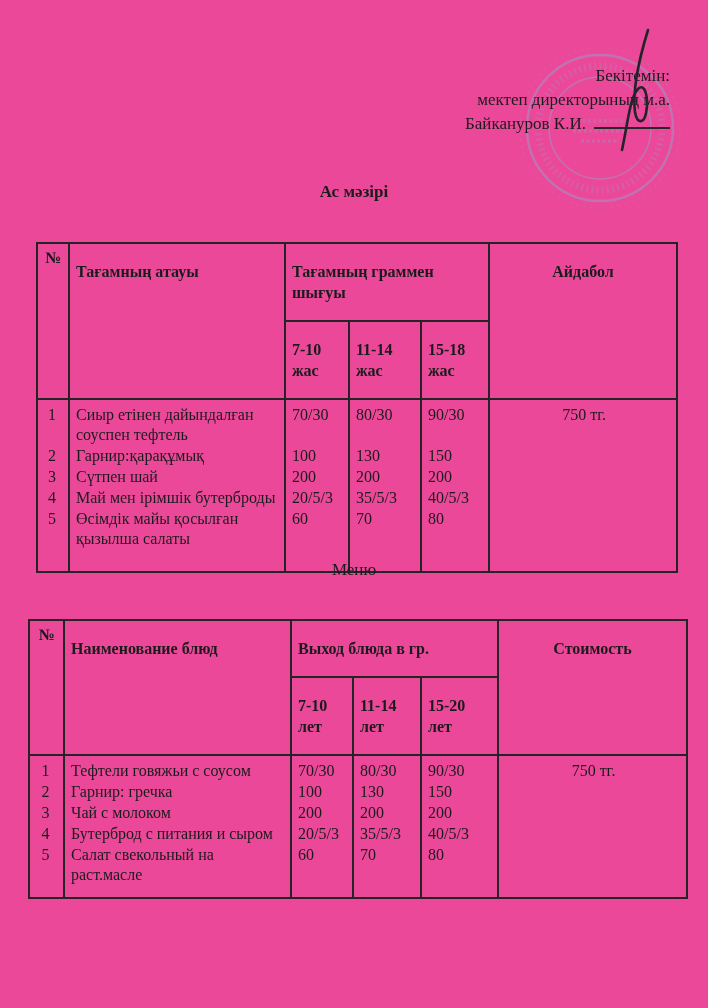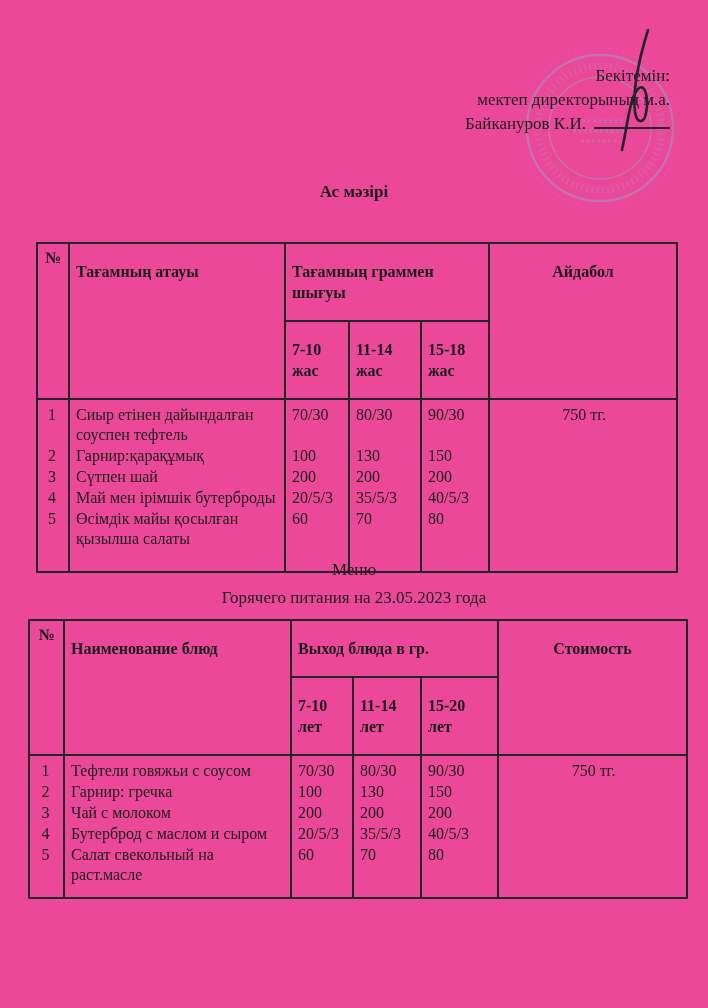--- a/index.html
+++ b/index.html
@@ -146,21 +146,20 @@
         <td class="b-num">5</td>
         <td class="b-name">Өсімдік майы қосылған қызылша салаты</td>
         <td class="b-val">60</td>
         <td class="b-val">70</td>
         <td class="b-val">80</td>
       </tr>
     </tbody>
   </table>
 
   <div class="title t-ru">Меню</div>
-  <div class="subtitle s-ru">Горячего питания на 23.05.2023 года</div>
 
   <table class="menu-table tbl-ru">
     <colgroup>
       <col style="width:35px">
         <col style="width:227px">
         <col style="width:62px">
       <col style="width:68px">
         <col style="width:77px">
         <col style="width:189px">
     </colgroup>
@@ -195,21 +194,21 @@
       </tr>
       <tr>
         <td class="b-num">3</td>
         <td class="b-name">Чай с молоком</td>
         <td class="b-val">200</td>
         <td class="b-val">200</td>
         <td class="b-val">200</td>
       </tr>
       <tr>
         <td class="b-num">4</td>
-        <td class="b-name">Бутерброд с маслом и сыром</td>
+        <td class="b-name">Бутерброд с питания и сыром</td>
         <td class="b-val">20/5/3</td>
         <td class="b-val">35/5/3</td>
         <td class="b-val">40/5/3</td>
       </tr>
       <tr>
         <td class="b-num">5</td>
         <td class="b-name">Салат свекольный на раст.масле</td>
         <td class="b-val">60</td>
         <td class="b-val">70</td>
         <td class="b-val">80</td>

